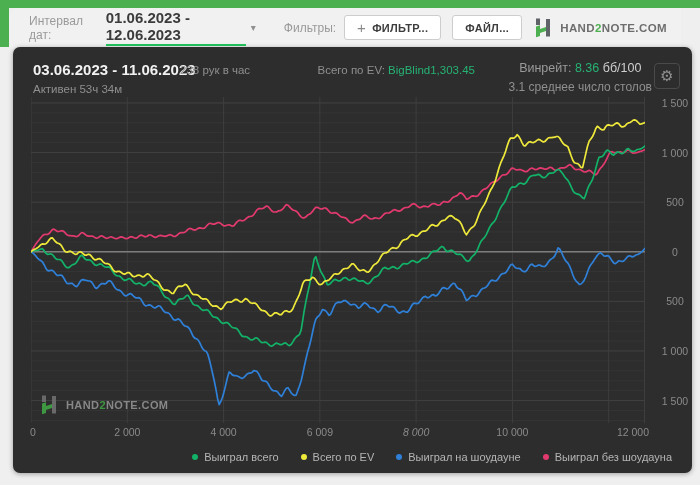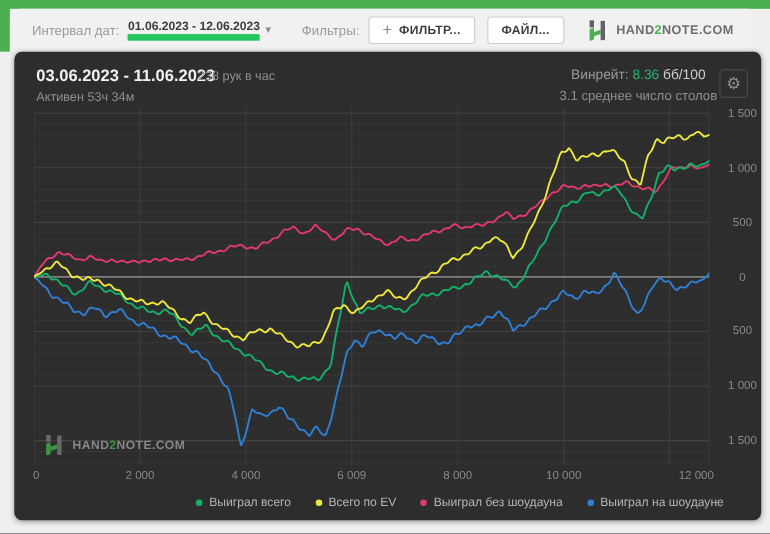--- a/index.html
+++ b/index.html
@@ -14,22 +14,22 @@
 
   
   .toolbar {
     position:absolute; left:9px; top:8px; width:672px; height:39px;
     background:#f1f1f1; border-top-left-radius:10px;
     display:flex; align-items:center; padding:0 14px 0 20px;
   }
   .tb-label { color:#9a9a9a; font-size:12px; margin-right:8px; }
   .date-select { display:flex; align-items:center; cursor:pointer; margin-right:28px; }
   .date-select .date-text {
-    color:#3b3b3b; font-size:11px; font-weight:bold;
-    border-bottom:6px solid #22c55e; padding-bottom:1px;
+    color:#3b3b3b; font-size:15px; font-weight:bold;
+    border-bottom:2px solid #22c55e; padding-bottom:1px;
   }
   .caret { color:#8f8f8f; font-size:10px; margin-left:5px; }
   .tb-btn {
     background:#ffffff; border:1px solid #cdcdcd; border-radius:3px;
     height:25px; padding:0 12px; margin-right:11px;
     font-size:11px; font-weight:bold; letter-spacing:.3px; color:#3d3d3d;
     display:flex; align-items:center; cursor:pointer;
     font-family:"Liberation Sans","DejaVu Sans",sans-serif;
   }
   .tb-btn .plus { color:#8a8a8a; font-weight:normal; font-size:15px; margin-right:6px; line-height:1; }
@@ -75,21 +75,21 @@
     color:#8a8a8a; font-size:10.5px;
   }
   .watermark {
     position:absolute; left:26px; top:347px;
     display:flex; align-items:center; opacity:.95;
   }
   .watermark .wm-text { font-size:11px; font-weight:bold; color:#8d8d8d; letter-spacing:.4px; margin-left:7px; }
   .watermark .wm-text .g2 { color:#3f9e44; }
 
   .legend {
-    position:absolute; right:34px; bottom:10px;
+    position:absolute; right:20px; bottom:10px;
     display:flex; align-items:center; gap:22px;
   }
   .legend-item { display:flex; align-items:center; font-size:11px; color:#b5b5b5; }
   .legend-dot { width:6px; height:6px; border-radius:50%; margin-right:6px; }
 </style>
 </head>
 <body>
 
 <div class="frame-top"></div>
 <div class="frame-left-notch"></div>
@@ -125,20 +125,21 @@
   <div class="h-col h-col1">
     <div class="h-main">03.06.2023 - 11.06.2023</div>
     <div class="h-sub">Активен 53ч 34м</div>
   </div>
 
   <div class="h-col h-col2">
     <div class="h-sub">238 рук в час</div>
   </div>
 
   <div class="h-col h-col3">
+    <div class="h-sub"><span>Всего по EV: </span><span class="val">BigBlind1,303.45</span></div>
   </div>
 
   <div class="h-col h-col4">
     <div class="h-main"><span>Винрейт: </span><span class="wr">8.36</span><span class="unit"> бб/100</span></div>
     <div class="h-sub">3.1 среднее число столов</div>
   </div>
 
   <div class="gear-btn">
     <span>⚙</span>
   </div>
@@ -198,21 +199,21 @@
       <span style="top: 198.766px;">0</span>
       <span style="top: 248.37px;">500</span>
       <span style="top: 297.974px;">1 000</span>
       <span style="top: 347.579px;">1 500</span>
     </div>
   <div class="x-labels" id="xlabels">
       <span style="left: 15px; width: 10px;">0</span>
       <span style="left: 84.2835px;">2 000</span>
       <span style="left: 180.567px;">4 000</span>
       <span style="left: 276.851px;">6 009</span>
-      <span style="left: 373.134px;">8 000</span>
+      <span style="left: 373.134px; font-style: italic;">8 000</span>
       <span style="left: 469.418px;">10 000</span>
       <span style="left: 590px;">12 000</span>
     </div>
 
   <div class="watermark">
     <svg width="20" height="21" viewBox="0 0 20 21">
       <rect x="3" y="1.5" width="4" height="6.5" fill="#6d6d6d"></rect>
       <polygon points="3,9.5 7,8.3 7,19 3,20.2" fill="#3f9e44"></polygon>
       <polygon points="7,12 13,10 13,14 7,16" fill="#3f9e44"></polygon>
       <rect x="13" y="2" width="4" height="17.5" fill="#6d6d6d"></rect>
@@ -223,21 +224,21 @@
   <div class="legend" id="legend">
       <span class="legend-item">
         <span class="legend-dot" style="background: rgb(18, 178, 104);"></span>
         <span>Выиграл всего</span>
       </span>
       <span class="legend-item">
         <span class="legend-dot" style="background: rgb(239, 233, 59);"></span>
         <span>Всего по EV</span>
       </span>
       <span class="legend-item">
+        <span class="legend-dot" style="background: rgb(47, 128, 217);"></span>
+        <span>Выиграл на шоудауне</span>
+      </span>
+      <span class="legend-item">
         <span class="legend-dot" style="background: rgb(226, 58, 110);"></span>
         <span>Выиграл без шоудауна</span>
       </span>
-      <span class="legend-item">
-        <span class="legend-dot" style="background: rgb(47, 128, 217);"></span>
-        <span>Выиграл на шоудауне</span>
-      </span>
     </div>
 </div>
 
 </body></html>

